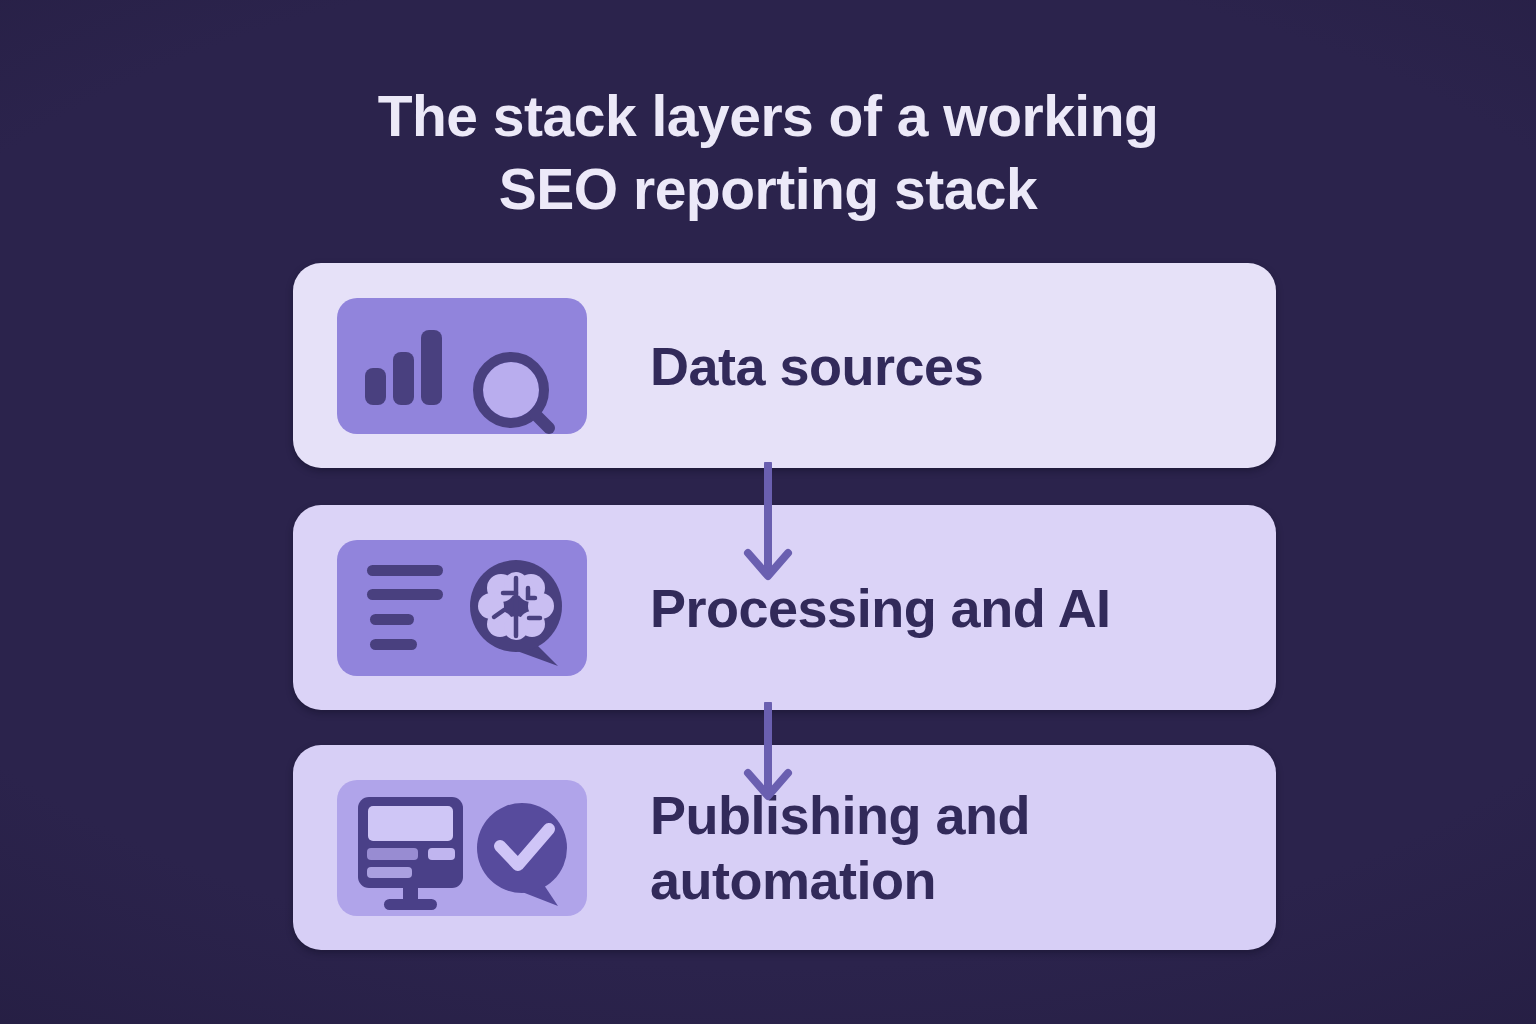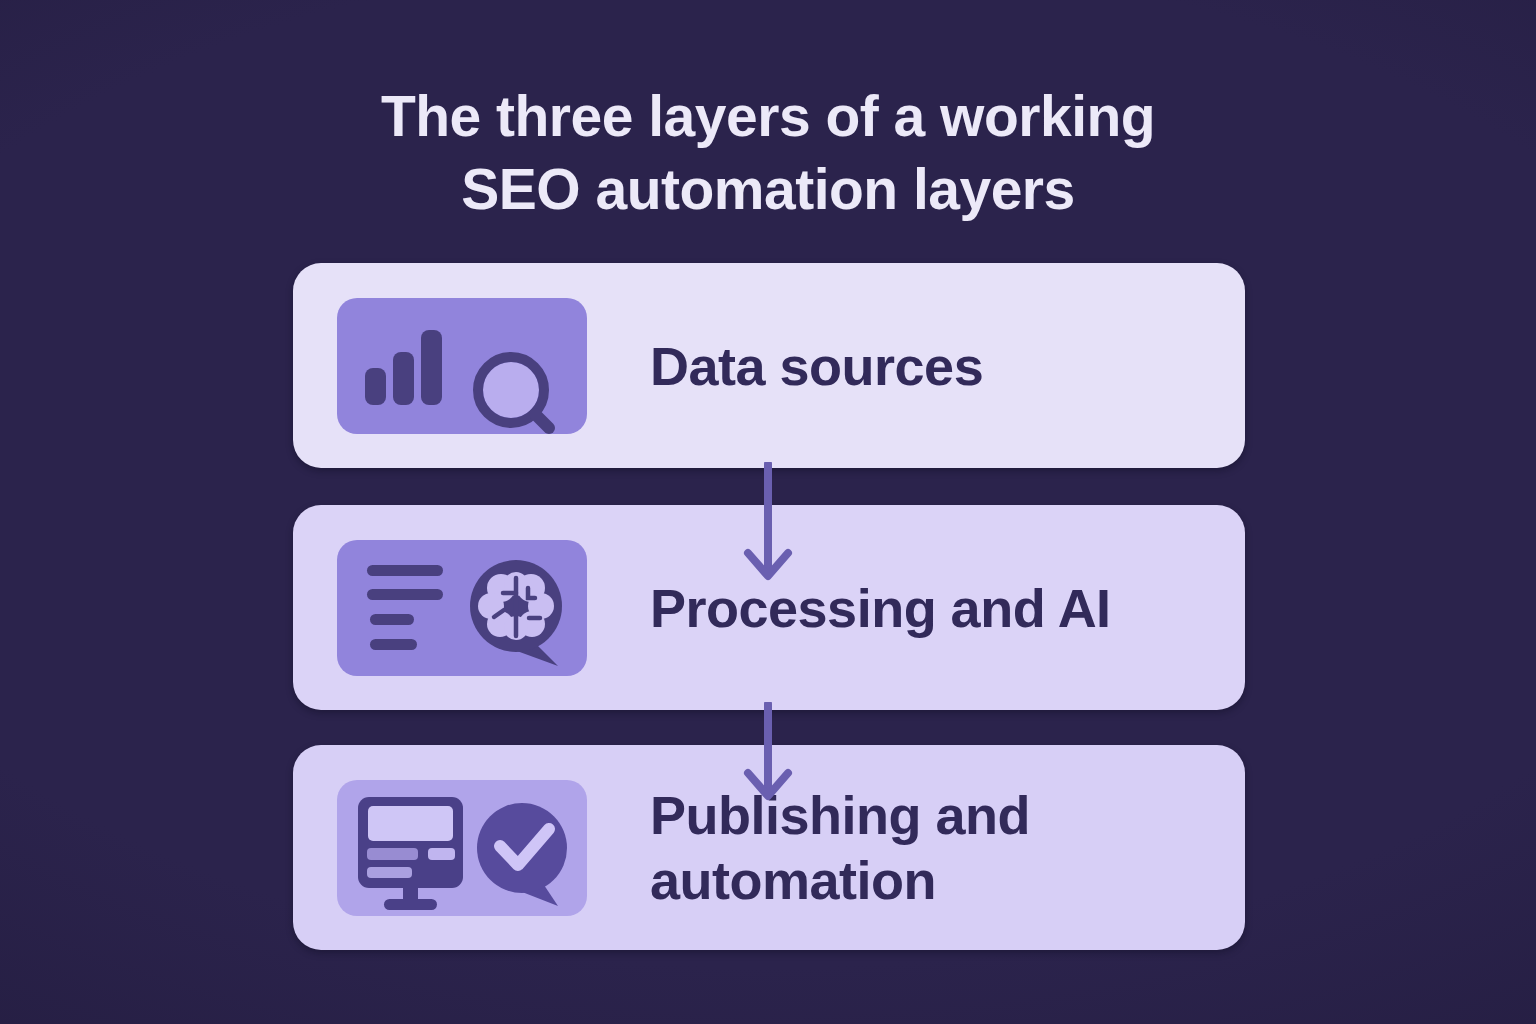--- a/index.html
+++ b/index.html
@@ -30,20 +30,21 @@
     line-height: 73px;
     letter-spacing: -0.5px;
   }
   .card {
     position: absolute;
     left: 293px;
     width: 952px;
     height: 205px;
     border-radius: 28px;
     box-shadow: 0 3px 7px rgba(10, 8, 25, 0.35);
+    padding-left: 31px;
   }
   .card-1 { top: 263px; background: var(--card1_bg); }
   .card-2 { top: 505px; background: var(--card2_bg); }
   .card-3 { top: 745px; background: var(--card3_bg); }
   .tile {
     position: absolute;
     left: 44px;
     top: 50%;
     transform: translateY(-50%);
     width: 250px;
@@ -71,22 +72,22 @@
     width: 60px;
     z-index: 5;
   }
   .arrow-1 { top: 462px; height: 120px; }
   .arrow-2 { top: 702px; height: 100px; }
 </style>
 </head>
 <body>
 
 <div class="title">
-  <div>The three layers of a working</div>
-  <div>SEO automation layers</div>
+  <div>The stack layers of a working</div>
+  <div>SEO reporting stack</div>
 </div>
 
 <div class="card card-1">
   <div class="tile">
     <svg width="250" height="136" viewBox="0 0 250 136">
       <g fill="#49407f">
         <rect x="28" y="70" width="21" height="37" rx="8"></rect>
         <rect x="56" y="54" width="21" height="53" rx="8"></rect>
         <rect x="84" y="32" width="21" height="75" rx="8"></rect>
       </g>

